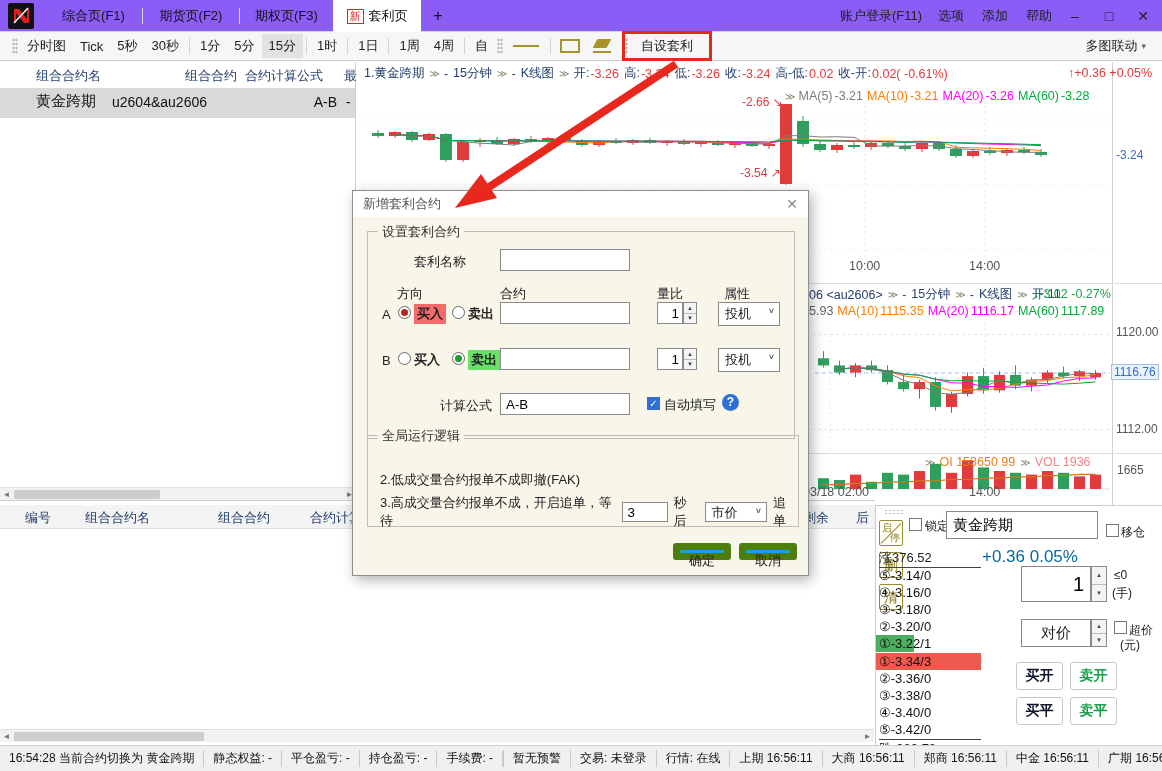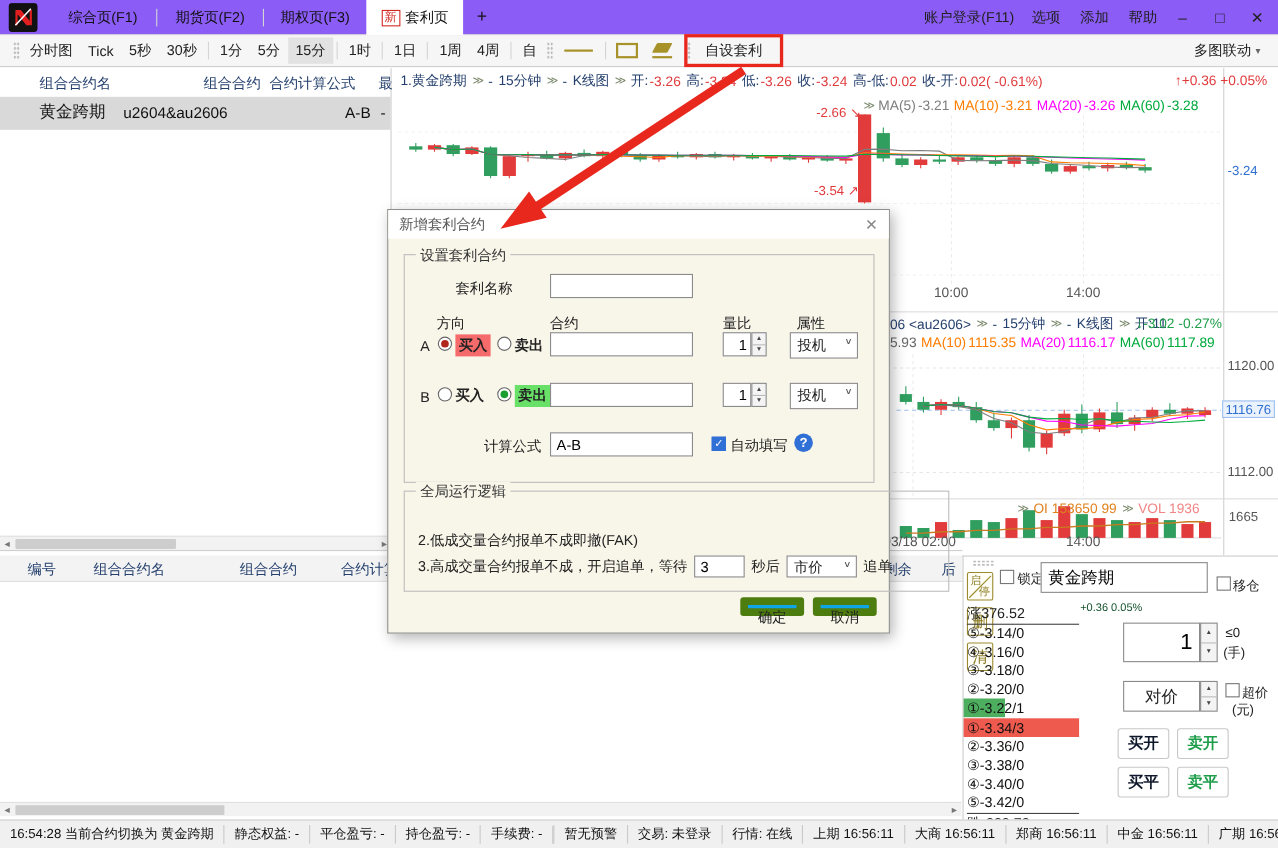--- a/index.html
+++ b/index.html
@@ -475,21 +475,21 @@
     <div class="olive-btn single" style="left:3px;top:46px">删</div>
     <div class="olive-btn single" style="left:3px;top:78px">清</div>
 
     <span class="cb" style="position:absolute;left:33px;top:12px"></span>
     <span style="position:absolute;left:49px;top:12px">锁定</span>
     <input class="inp" style="position: absolute; left: 70px; top: 5px; width: 152px; height: 28px; font-size: 15px; padding: 0px 6px;" readonly="" value="黄金跨期">
     <span class="cb" style="position:absolute;left:230px;top:18px"></span>
     <span style="position:absolute;left:245px;top:18px">移仓</span>
 
     <span class="mono" style="position:absolute;left:3px;top:43px;width:102px;border-bottom:1px solid #444;font-size:13px">涨376.52</span>
-    <span class="mono" style="position:absolute;left:106px;top:41px;color:#14532d;font-size:10px">+0.36 0.05%</span>
+    <span class="mono" style="position:absolute;left:106px;top:41px;color:#0369a1;font-size:17px">+0.36 0.05%</span>
 
     <div class="lrow mono" style="top:61px">⑤-3.14/0</div>
     <div class="lrow mono" style="top:78px">④-3.16/0</div>
     <div class="lrow mono" style="top:95px">③-3.18/0</div>
     <div class="lrow mono" style="top:112px">②-3.20/0</div>
     <div class="lrow mono sell1" style="top:129px">①-3.22/1</div>
     <div class="lrow mono buy1" style="top:147px">①-3.34/3</div>
     <div class="lrow mono" style="top:164px">②-3.36/0</div>
     <div class="lrow mono" style="top:181px">③-3.38/0</div>
     <div class="lrow mono" style="top:198px">④-3.40/0</div>
@@ -575,21 +575,21 @@
         </div>
       <div class="selbox" style="left:350px;top:116px;width:62px"><span>投机</span><i>∨</i></div>
 
       <span class="dl" style="left:46px;top:165px;width:78px;text-align:right">计算公式</span>
       <input class="inp" style="position: absolute; left: 132px; top: 161px; width: 130px; height: 22px; padding: 0px 5px;" value="A-B">
       <span class="cb checked" style="position:absolute;left:279px;top:165px">✓</span>
       <span class="dl" style="left:296px;top:164px">自动填写</span>
       <span class="help" style="left:354px;top:162px">?</span>
     </div>
 
-    <div class="grp" style="left:14px;top:255px;width:496px;height:92px">
+    <div class="grp" style="left:14px;top:244px;width:432px;height:92px">
       <span class="grp-title">全局运行逻辑</span>
       <span class="dl" style="left:12px;top:35px">2.低成交量合约报单不成即撤(FAK)</span>
       <div class="dl" style="left:12px;top:58px;display:flex;align-items:center;gap:6px">
         <span>3.高成交量合约报单不成，开启追单，等待</span>
         <input class="inp" style="width: 46px; height: 20px; padding: 0px 5px;" value="3">
         <span>秒后</span>
         <div class="selbox" style="position:relative;width:64px;height:20px;padding:1px 16px 1px 6px"><span>市价</span><i>∨</i></div>
         <span>追单</span>
       </div>
     </div>

